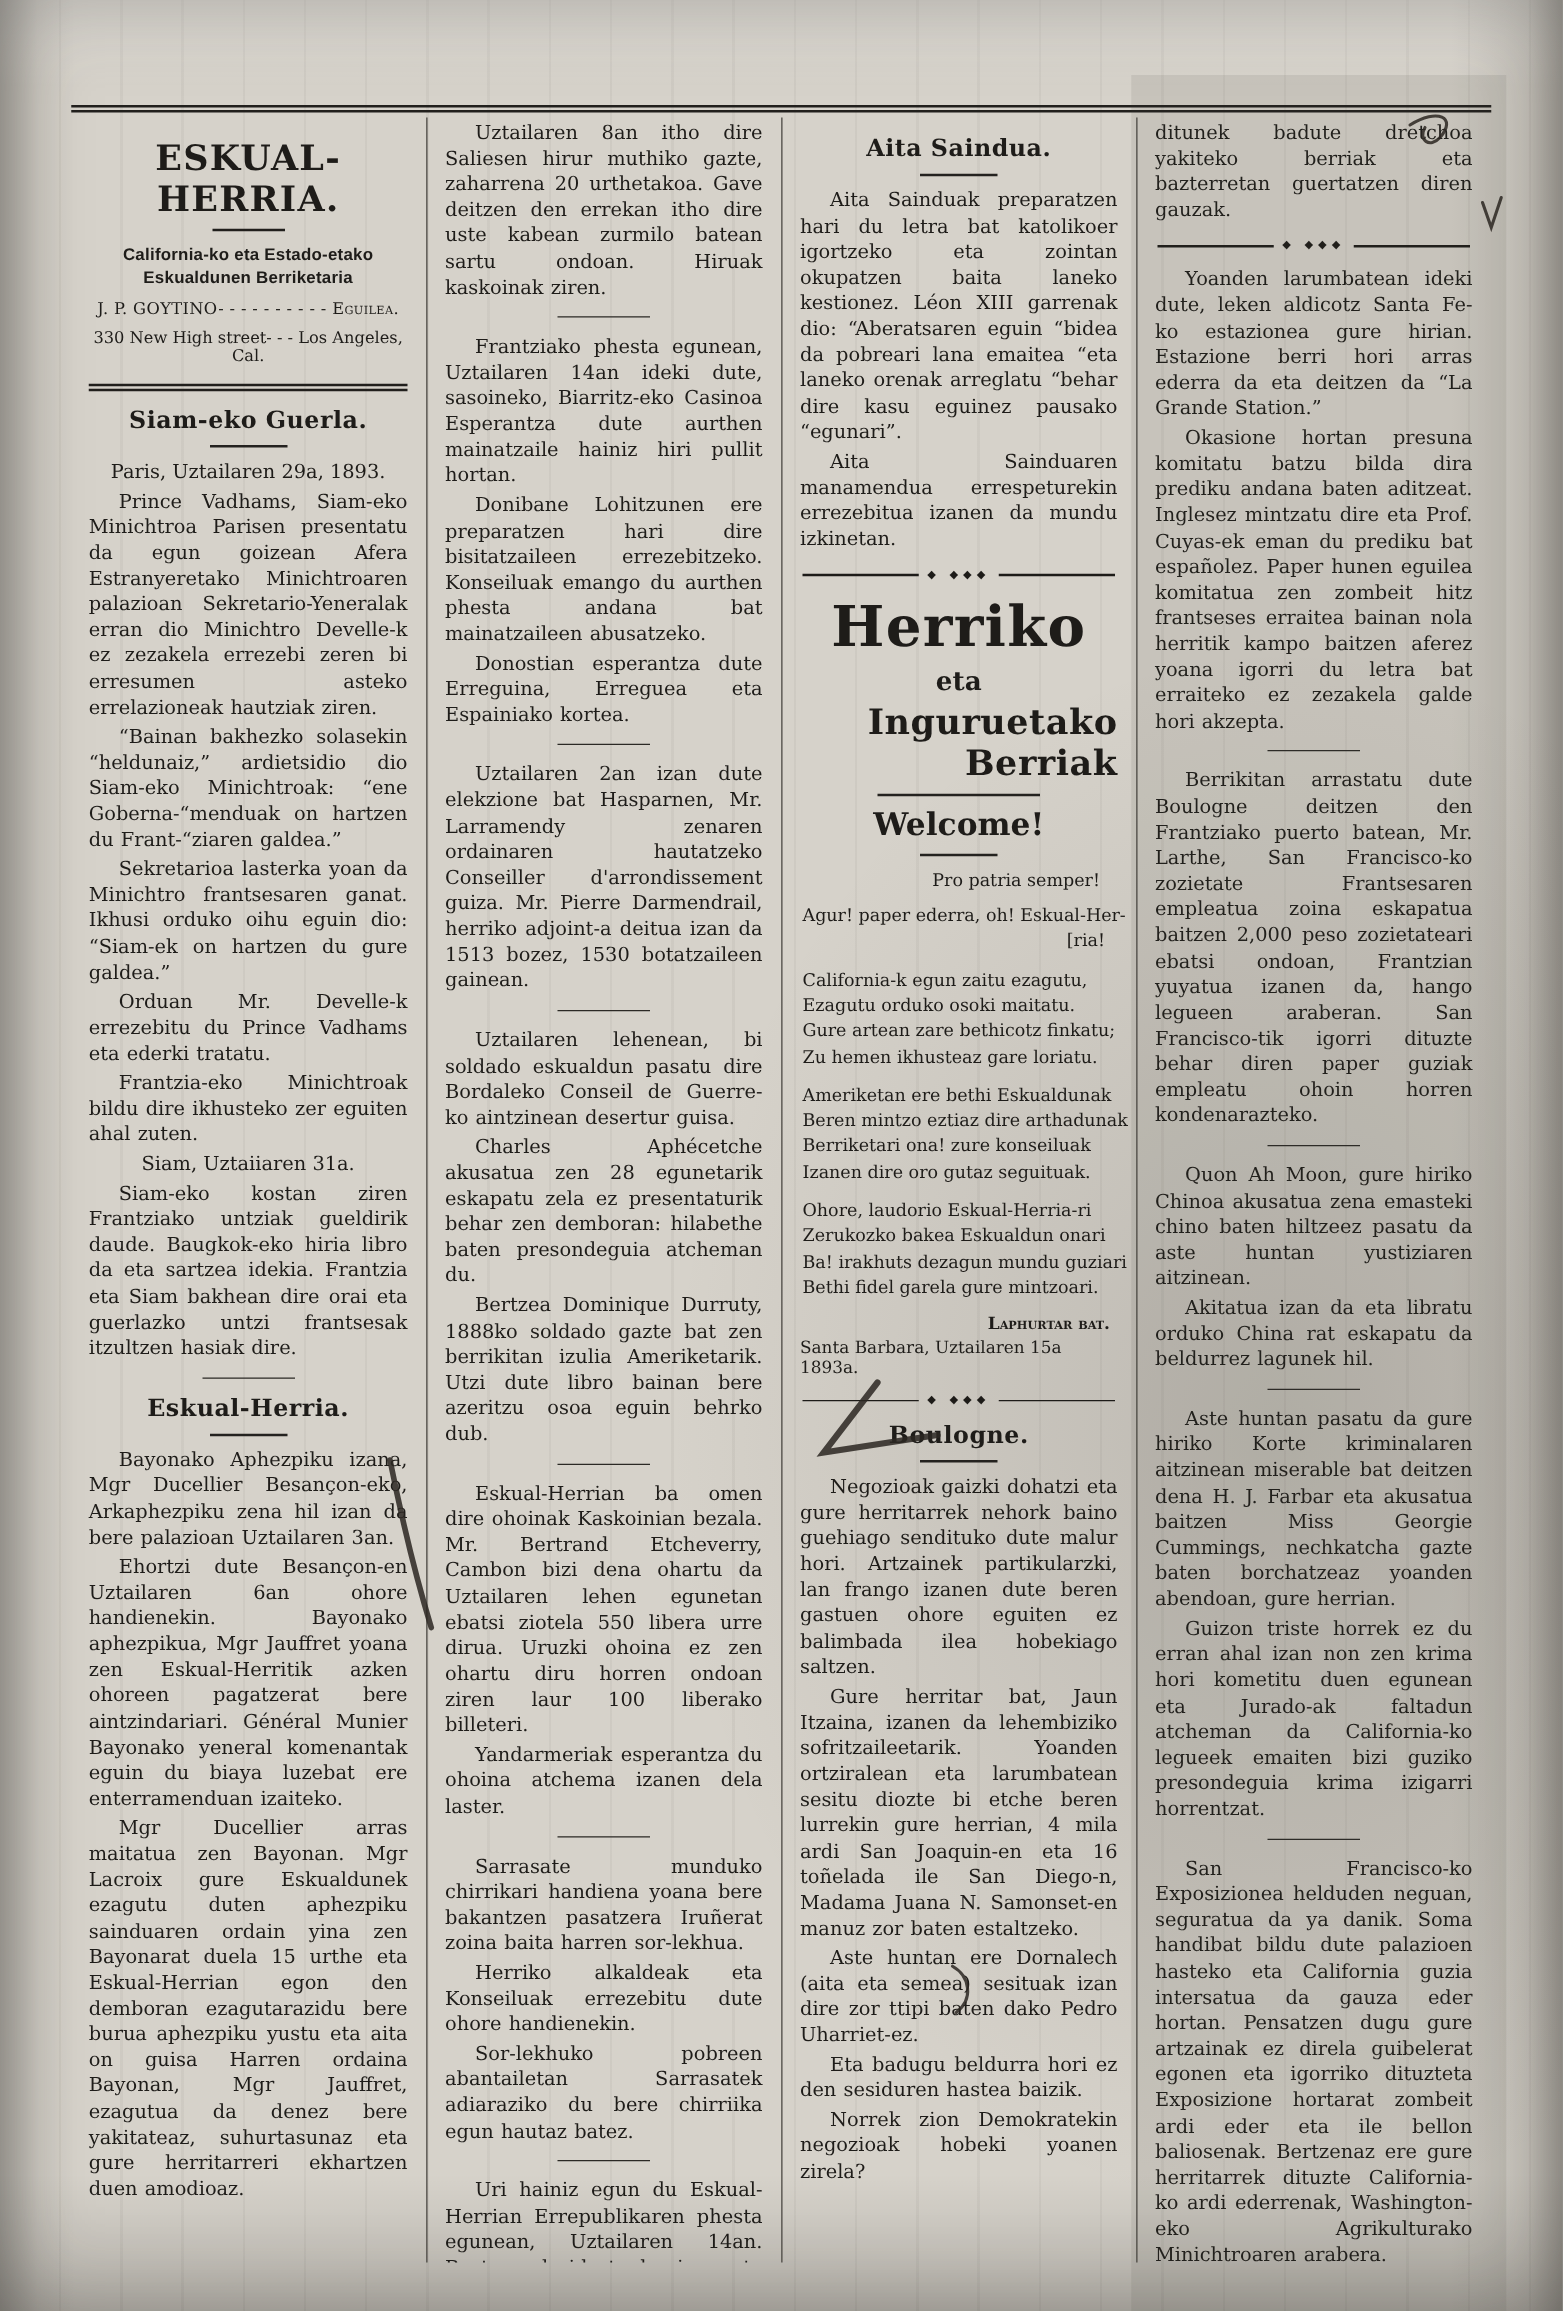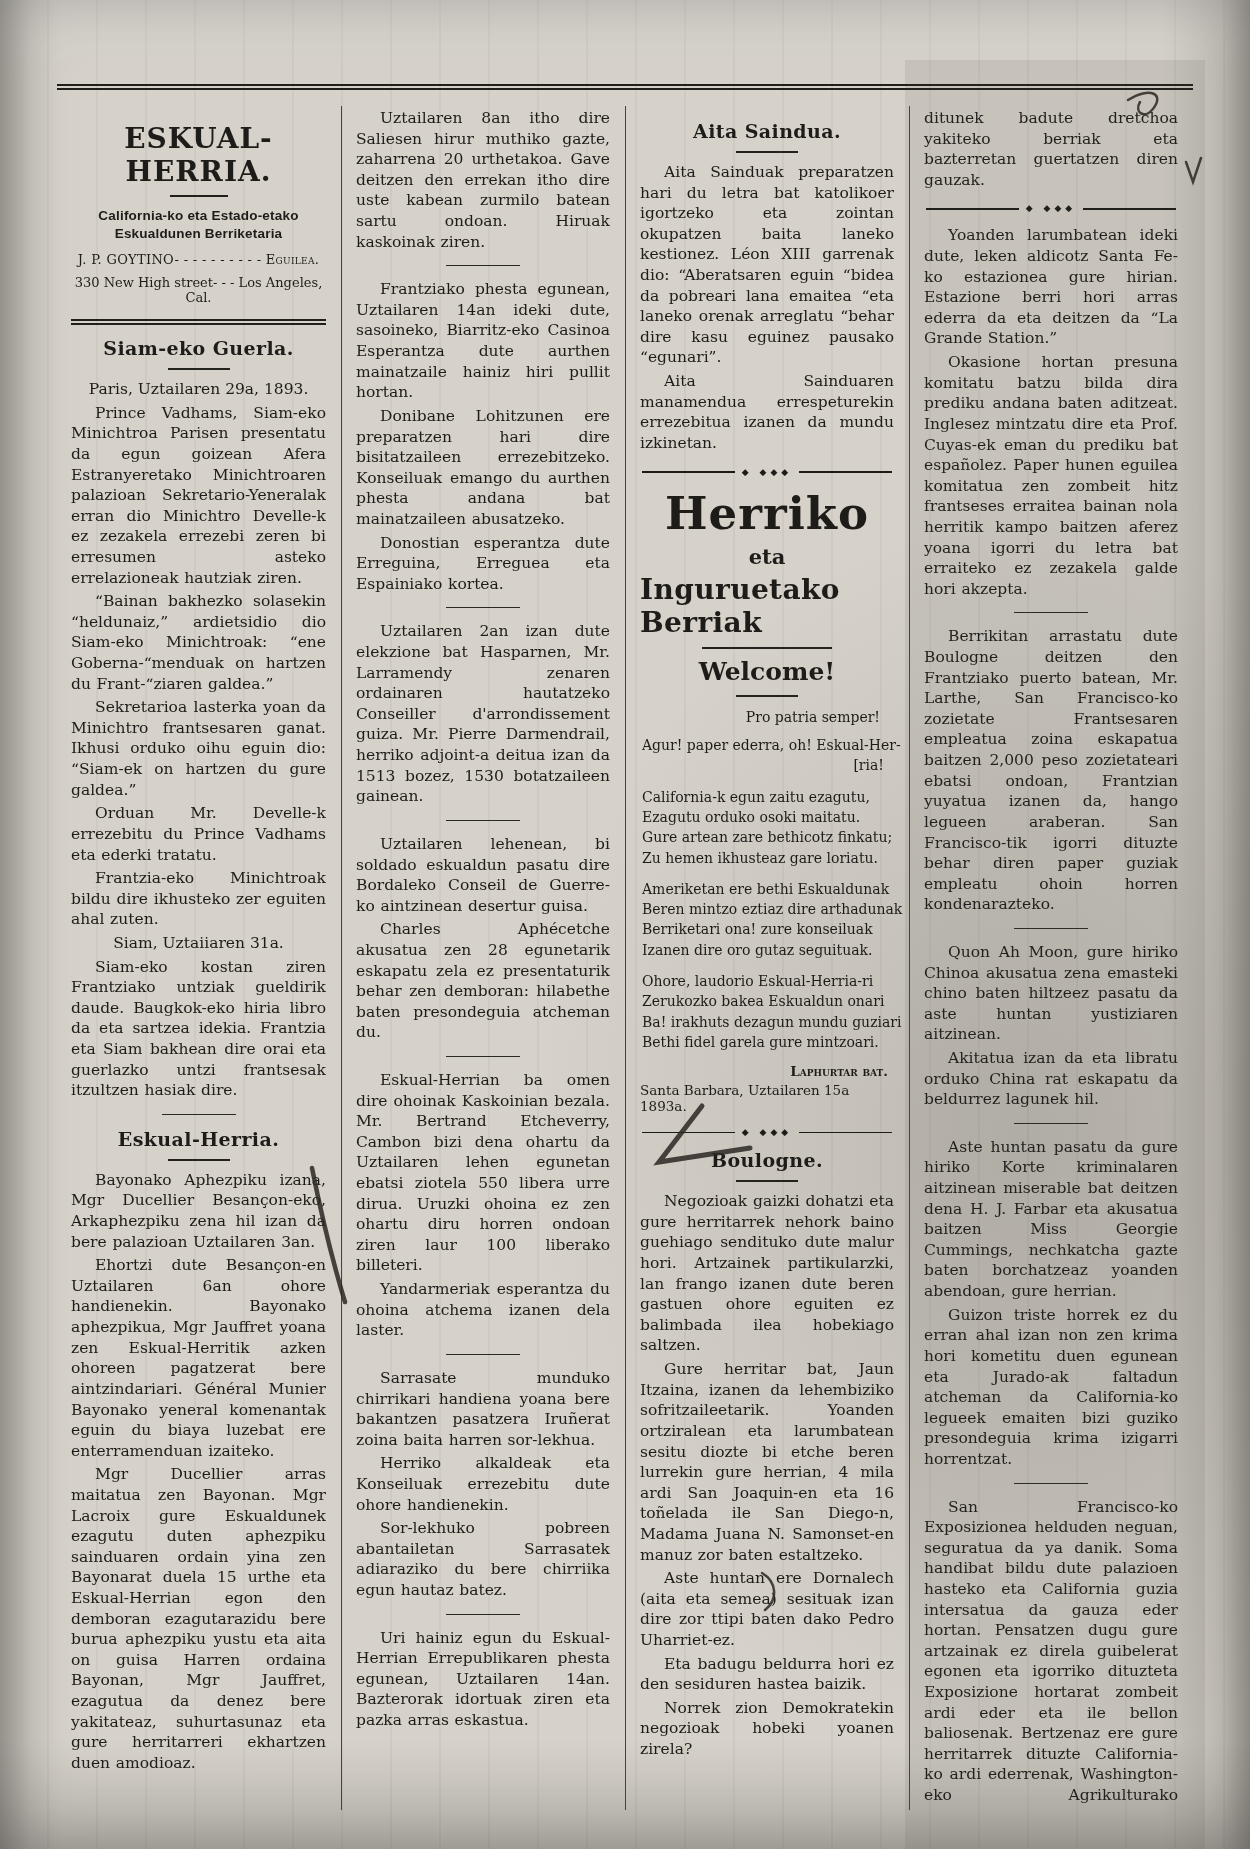--- a/index.html
+++ b/index.html
@@ -12,21 +12,21 @@
       linear-gradient(270deg, rgba(45,42,38,0.30) 0px, rgba(45,42,38,0.10) 28px, transparent 90px),
       linear-gradient(0deg, rgba(0,0,0,0.14) 0px, transparent 110px),
       linear-gradient(180deg, rgba(255,255,255,0.25) 0px, transparent 70px),
       repeating-linear-gradient(90deg, transparent 0px, transparent 47px, rgba(60,56,50,0.05) 47px, rgba(60,56,50,0.05) 49px),
       #d6d2ca;
     box-shadow: inset 0 0 70px rgba(40,36,32,0.35);
   }
   .shade-right{position:absolute;left:905px;top:60px;width:300px;height:1789px;background:rgba(72,66,59,0.10);pointer-events:none;z-index:3;}
   .content{
     position:absolute;left:57px;top:84px;width:1136px;height:1726px;
-    display:flex;border-top:6px double #211f1c;padding-top:16px;box-sizing:border-box;z-index:2;
+    display:flex;border-top:6px double #211f1c;padding-top:4px;box-sizing:border-box;z-index:2;
   }
   .col{width:284px;box-sizing:border-box;padding:2px 15px 0 14px;overflow:hidden;}
   .col + .col{border-left:1px solid #46433e;}
   
   .masthead{text-align:center;border-bottom:6px double #211f1c;padding:6px 0 14px;margin-bottom:4px;}
   .mh-title{font-size:28px;font-weight:700;letter-spacing:1px;margin:8px 0 2px;}
   .mh-rule{width:58px;height:2px;background:#211f1c;margin:7px auto 10px;}
   .mh-sub{font-family:"Liberation Sans", sans-serif;font-weight:700;font-size:13.5px;line-height:1.3;letter-spacing:0.2px;}
   .mh-editor{font-size:13px;margin-top:10px;font-variant:small-caps;letter-spacing:0.3px;}
   .mh-addr{font-size:13px;margin-top:8px;}
@@ -38,21 +38,21 @@
   .fancy-div .fline{flex:1;height:1.5px;background:#1d1b18;}
   .fancy-div .fdots{padding:0 7px;font-size:9px;letter-spacing:4px;line-height:1;}
   .fancy-div .fdots::before{content:"◆ ◆◆◆";}
   
   .body-p{font-size:15.5px;line-height:1.33;text-align:justify;text-indent:1.55em;margin:0 0 3px;word-spacing:0.05em;}
   .noindent{text-indent:0;}
   .dateline{text-align:center;font-size:15.5px;line-height:1.33;margin:2px 0 3px;}
   
   .big1{font-size:45px;font-weight:700;text-align:center;margin:8px 0 0;letter-spacing:1px;line-height:1.1;}
   .big2{font-size:21px;font-weight:700;text-align:center;margin:6px 0 0;}
-  .big3{font-size:28px;font-weight:700;text-align:left;margin:4px 0 8px;letter-spacing:0.4px;}
+  .big3{font-size:28px;font-weight:700;text-align:right;margin:4px 0 8px;letter-spacing:0.4px;}
   .mid-rule{width:130px;border-top:2px solid #24221f;margin:4px auto 8px;}
   .welcome{font-size:25px;font-weight:700;text-align:center;margin:8px 0 2px;}
   .motto{text-align:right;font-size:14px;margin:12px 14px 10px 0;}
   .verse{font-size:14px;line-height:1.45;margin:0 0 11px 2px;}
   .vline{white-space:nowrap;}
   .vline-right{text-align:right;padding-right:10px;}
   .signature{text-align:right;font-size:13.5px;font-weight:700;font-variant:small-caps;margin:4px 6px 3px 0;}
   .place-date{font-size:13.5px;margin:2px 0 2px;}
   .scribbles{position:absolute;left:0;top:0;z-index:4;pointer-events:none;}
 </style>
@@ -97,20 +97,21 @@
       <p class="body-p">Uztailaren 8an itho dire Saliesen hirur muthiko gazte, zaharrena 20 urthetakoa. Gave deitzen den errekan itho dire uste kabean zurmilo batean sartu ondoan. Hiruak kaskoinak ziren.</p>
       <div class="sec-div"></div>
       <p class="body-p">Frantziako phesta egunean, Uztailaren 14an ideki dute, sasoineko, Biarritz-eko Casinoa Esperantza dute aurthen mainatzaile hainiz hiri pullit hortan.</p>
       <p class="body-p">Donibane Lohitzunen ere preparatzen hari dire bisitatzaileen errezebitzeko. Konseiluak emango du aurthen phesta andana bat mainatzaileen abusatzeko.</p>
       <p class="body-p">Donostian esperantza dute Erreguina, Erreguea eta Espainiako kortea.</p>
       <div class="sec-div"></div>
       <p class="body-p">Uztailaren 2an izan dute elekzione bat Hasparnen, Mr. Larramendy zenaren ordainaren hautatzeko Conseiller d'arrondissement guiza. Mr. Pierre Darmendrail, herriko adjoint-a deitua izan da 1513 bozez, 1530 botatzaileen gainean.</p>
       <div class="sec-div"></div>
       <p class="body-p">Uztailaren lehenean, bi soldado eskualdun pasatu dire Bordaleko Conseil de Guerre-ko aintzinean desertur guisa.</p>
       <p class="body-p">Charles Aphécetche akusatua zen 28 egunetarik eskapatu zela ez presentaturik behar zen demboran: hilabethe baten presondeguia atcheman du.</p>
+      <p class="body-p">Bertzea Dominique Durruty, 1888ko soldado gazte bat zen berrikitan izulia Ameriketarik. Utzi dute libro bainan bere azeritzu osoa eguin behrko dub.</p>
       <div class="sec-div"></div>
       <p class="body-p">Eskual-Herrian ba omen dire ohoinak Kaskoinian bezala. Mr. Bertrand Etcheverry, Cambon bizi dena ohartu da Uztailaren lehen egunetan ebatsi ziotela 550 libera urre dirua. Uruzki ohoina ez zen ohartu diru horren ondoan ziren laur 100 liberako billeteri.</p>
       <p class="body-p">Yandarmeriak esperantza du ohoina atchema izanen dela laster.</p>
       <div class="sec-div"></div>
       <p class="body-p">Sarrasate munduko chirrikari handiena yoana bere bakantzen pasatzera Iruñerat zoina baita harren sor-lekhua.</p>
       <p class="body-p">Herriko alkaldeak eta Konseiluak errezebitu dute ohore handienekin.</p>
       <p class="body-p">Sor-lekhuko pobreen abantailetan Sarrasatek adiaraziko du bere chirriika egun hautaz batez.</p>
       <div class="sec-div"></div>
       <p class="body-p">Uri hainiz egun du Eskual-Herrian Errepublikaren phesta egunean, Uztailaren 14an. Bazterorak idortuak ziren eta pazka arras eskastua.</p>
     </div>

